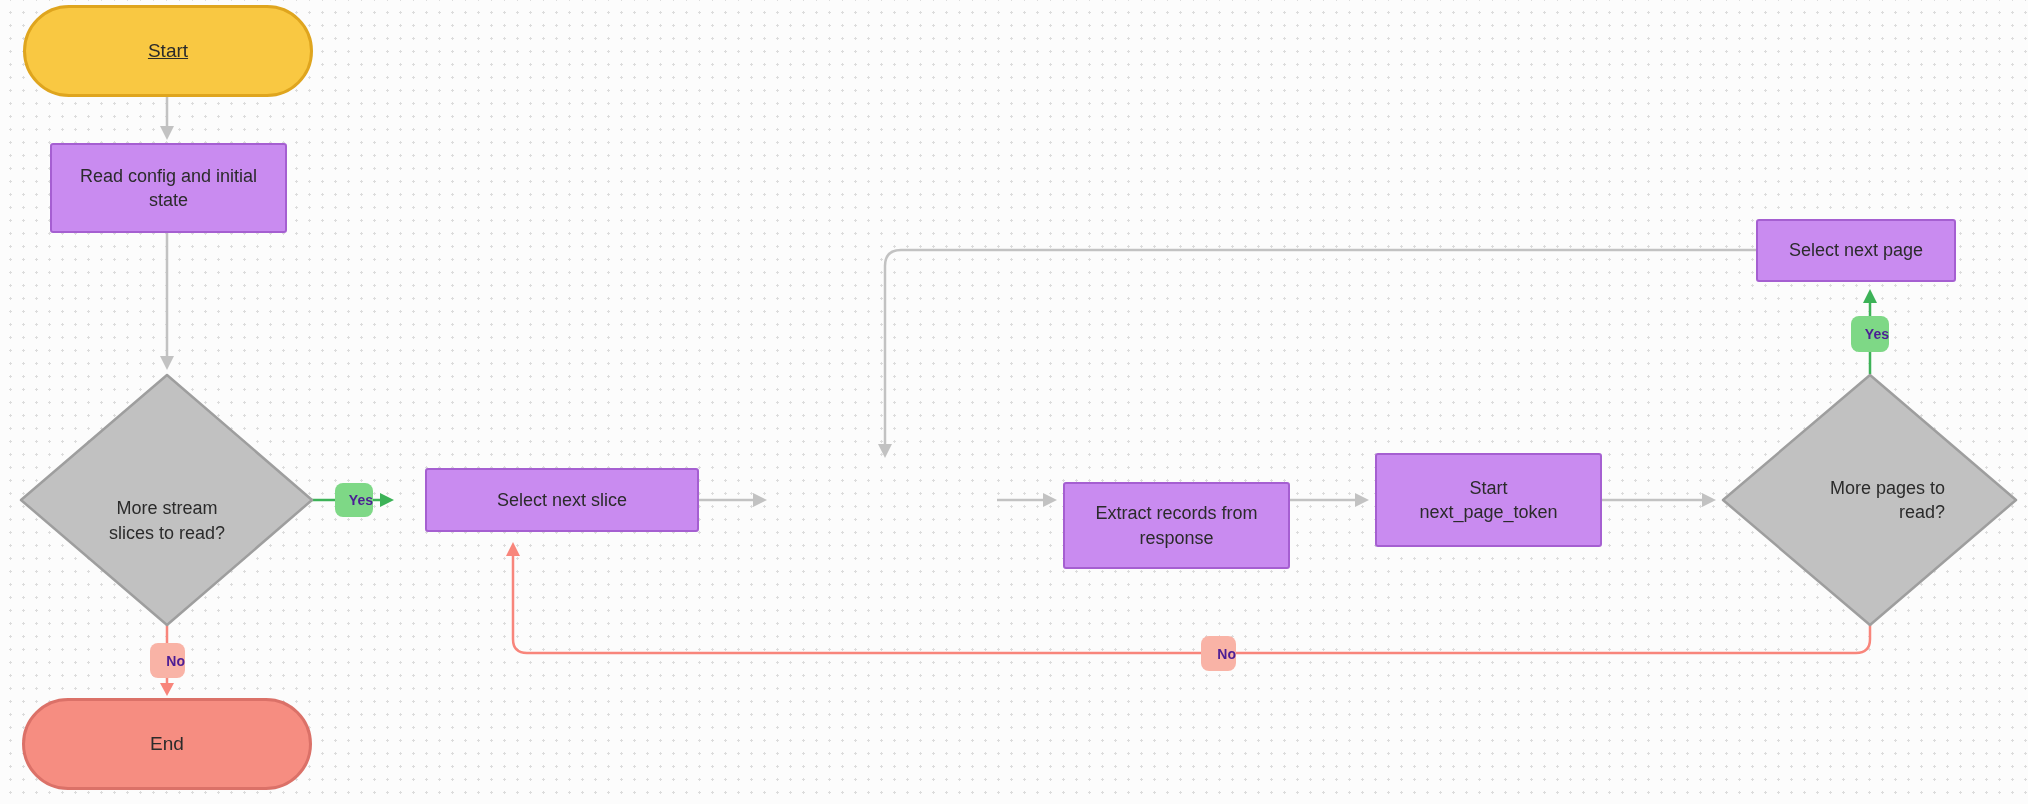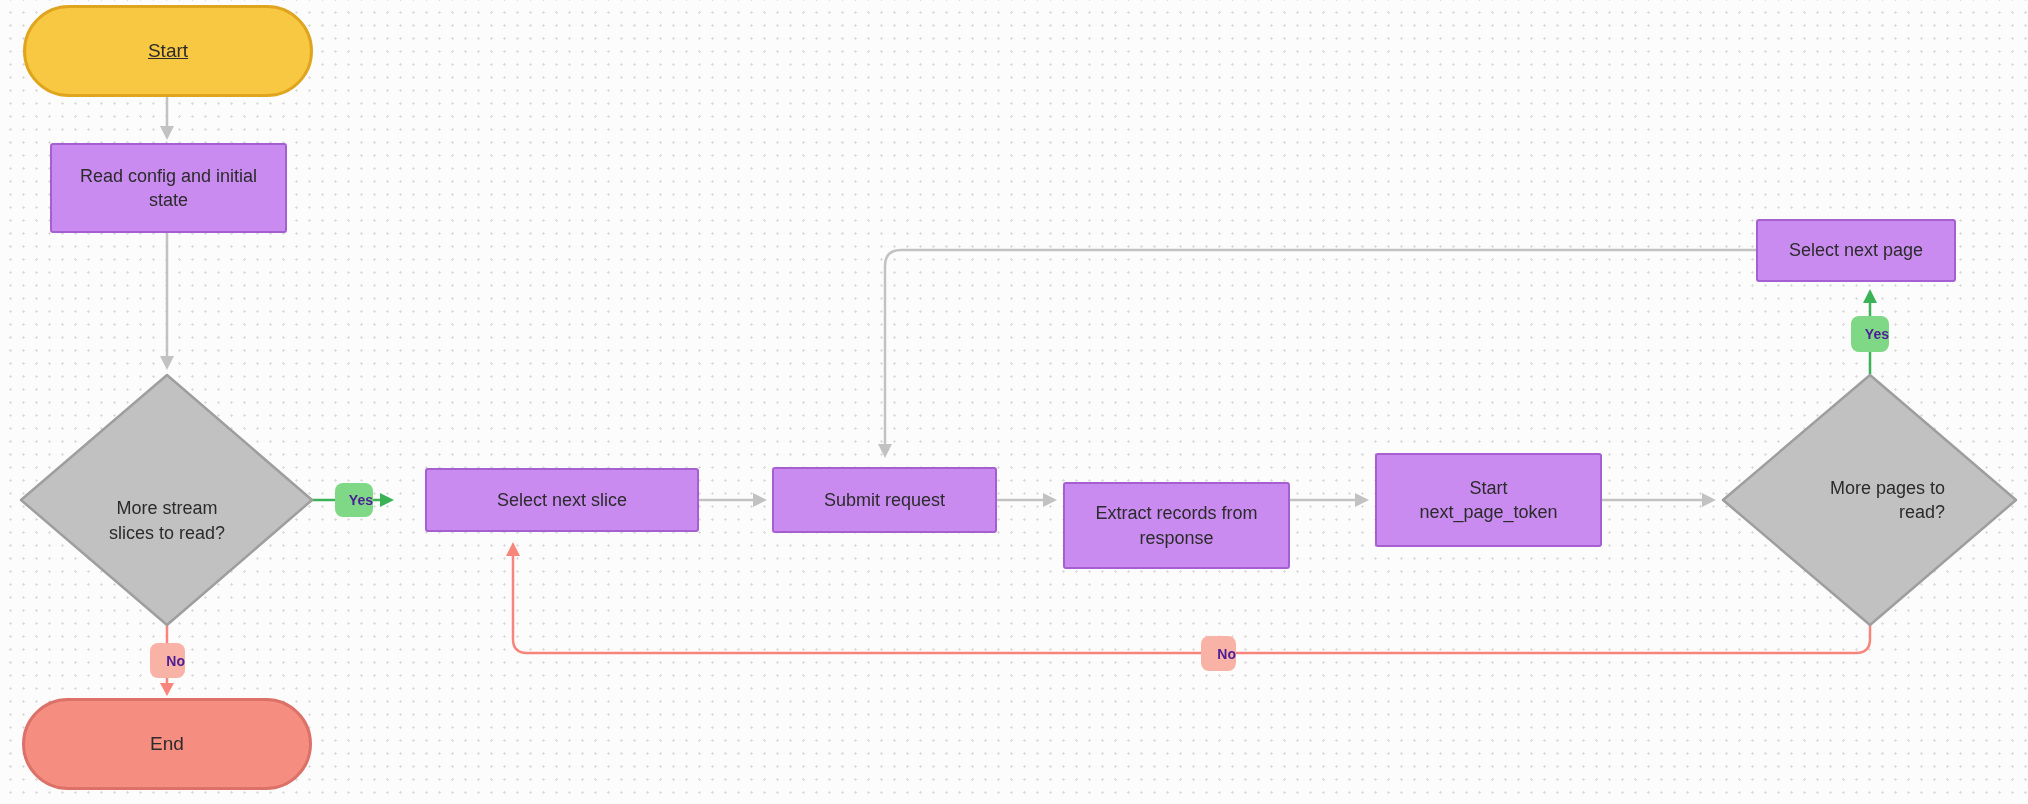--- a/index.html
+++ b/index.html
@@ -127,23 +127,20 @@
   </div>
 
   <div class="decision-label" style="left:92px;top:455px;width:150px;height:90px;align-items:flex-end;">
     <span class="label-narrow">More stream slices to read?</span>
   </div>
 
   <div class="node process" style="left:398px;top:468px;width:274px;height:64px;margin-left:27px;">
     <span>Select next slice</span>
   </div>
 
-  <div class="node process" style="left:772px;top:467px;width:225px;height:66px;">
-    <span>Submit request</span>
-  </div>
 
   <div class="node process" style="left:1063px;top:458px;width:227px;height:87px;margin-top:24px;">
     <span>Extract records from response</span>
   </div>
 
   <div class="node process" style="left:1375px;top:453px;width:227px;height:94px;">
     <span class="label-parse">Start next_page_token</span>
   </div>
 
   <div class="decision-label" style="left:1795px;top:455px;width:150px;height:90px;text-align:right;">

